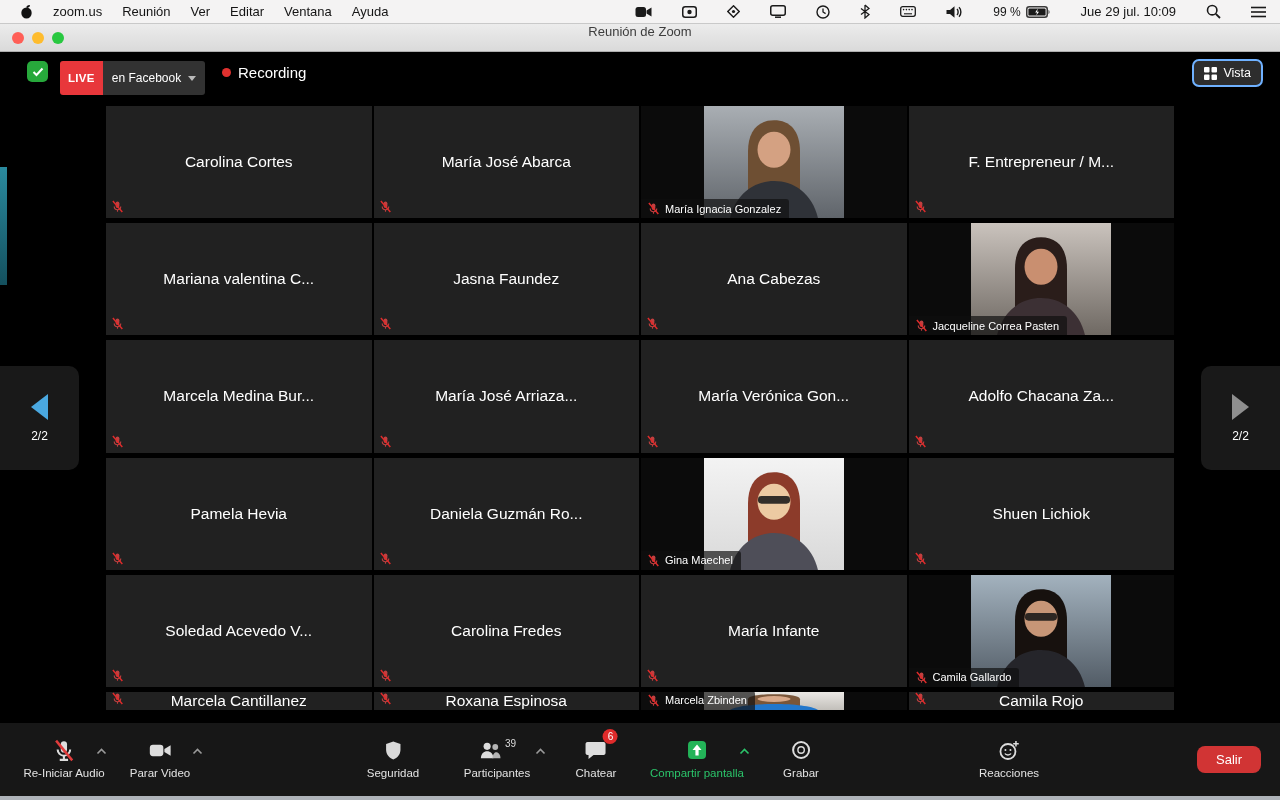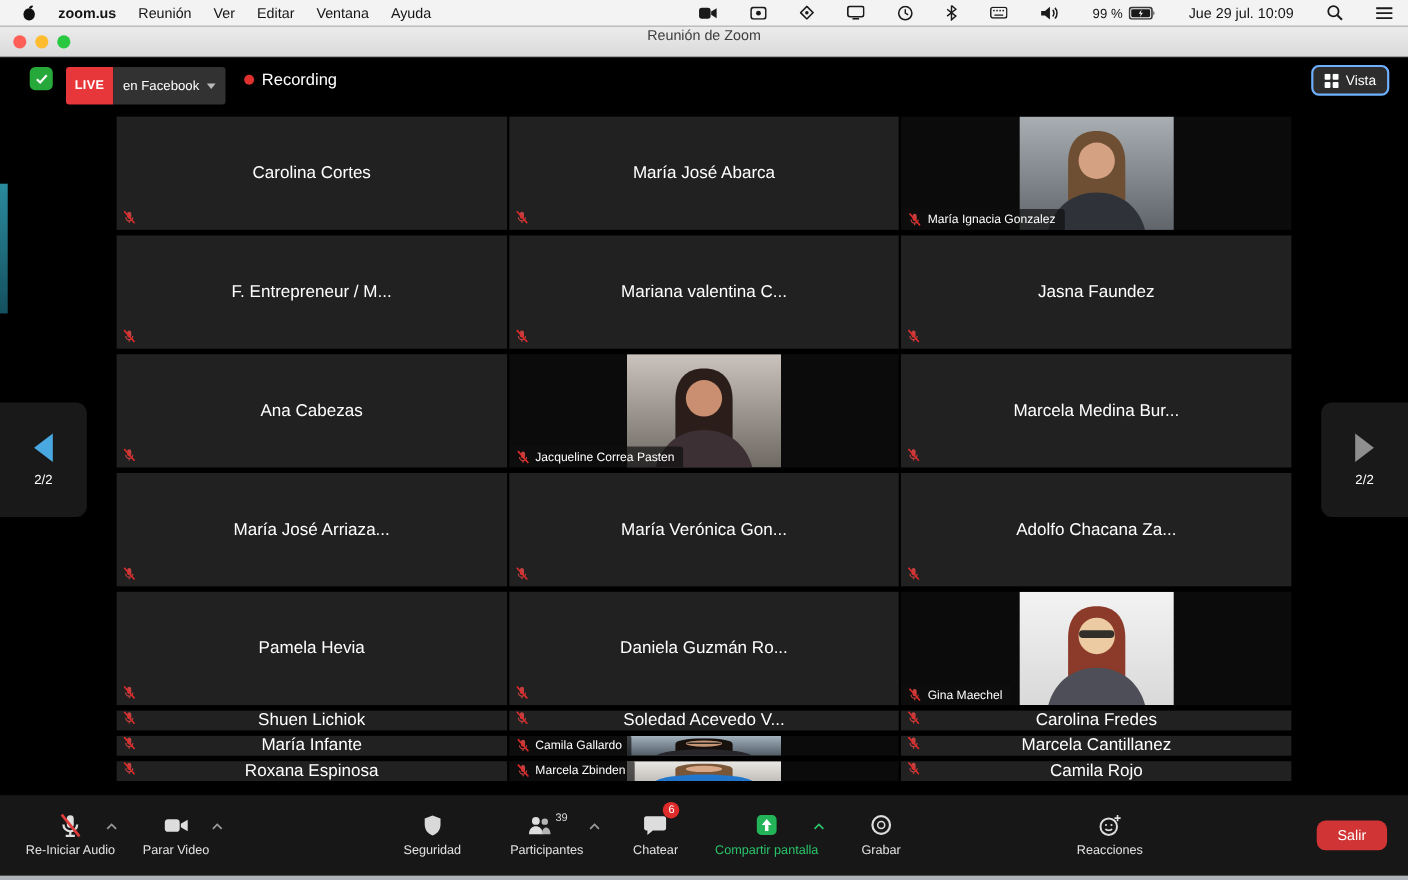--- a/index.html
+++ b/index.html
@@ -3,21 +3,21 @@
 <meta charset="utf-8">
 <style>
   *{margin:0;padding:0;box-sizing:border-box}
   html,body{width:1280px;height:800px;overflow:hidden}
   body{font-family:"Liberation Sans",sans-serif;background:#000;position:relative}
 
   
   .menubar{position:absolute;top:0;left:0;right:0;height:24px;background:#f4f3f3;display:flex;align-items:center;padding:0 10px;font-size:13px;color:#141414;z-index:40;border-bottom:1px solid #c9c9c9}
   .apple{display:flex;align-items:center;padding:0 10px;cursor:pointer}
   .menu-item{padding:0 10px;cursor:pointer;white-space:nowrap}
-  .menu-item.app{font-weight:bold}
+  .menu-item.app{font-weight:normal}
   .mb-right{margin-left:auto;display:flex;align-items:center;gap:30px;padding-right:4px}
   .mb-ico{display:flex;align-items:center;cursor:pointer}
   .battery-wrap{display:flex;align-items:center;gap:5px;font-size:12px;cursor:pointer}
   .mb-date{font-size:13px;white-space:nowrap;cursor:pointer}
 
   
   .titlebar{position:absolute;top:24px;left:0;right:0;height:28px;background:linear-gradient(#ececec,#dadada);border-bottom:1px solid #aeaeae;display:flex;align-items:flex-start;justify-content:center;font-size:13px;color:#3d3d3d;z-index:30}
   .lights{position:absolute;left:12px;top:8px;display:flex;gap:8px}
   .light{width:12px;height:12px;border-radius:50%;cursor:pointer}
   .light.red{background:#ff5f57}.light.yellow{background:#febc2e}.light.green{background:#28c840}
@@ -31,21 +31,21 @@
   .enc-badge{position:absolute;left:27px;top:61px;width:21px;height:21px;background:#27a83b;border-radius:5px;display:flex;align-items:center;justify-content:center;cursor:pointer;z-index:10}
   .live-pill{position:absolute;left:60px;top:61px;height:34px;display:flex;cursor:pointer;z-index:10}
   .live-seg{background:#e8373b;color:#fff;font-weight:bold;font-size:11.5px;padding:0 8px;display:flex;align-items:center;border-radius:3px 0 0 3px;letter-spacing:.3px}
   .fb-seg{background:#323232;color:#fff;font-size:12px;padding:0 9px;display:flex;align-items:center;gap:7px;border-radius:0 3px 3px 0}
   .caret-down{width:0;height:0;border-left:4px solid transparent;border-right:4px solid transparent;border-top:5px solid #b9b9b9;cursor:pointer}
   .rec{position:absolute;left:222px;top:64px;display:flex;align-items:center;gap:7px;color:#fff;font-size:15px;z-index:10}
   .rec-dot{width:9px;height:9px;border-radius:50%;background:#e0312f}
   .view-btn{position:absolute;right:17px;top:59px;height:28px;padding:0 10px;background:#2d2d2d;border:2px solid #6fb1ff;border-radius:7px;display:flex;align-items:center;gap:6px;color:#fff;font-size:12.5px;cursor:pointer;z-index:10}
 
   
-  .grid{position:absolute;left:106px;top:106px;width:1068px;height:609px;display:grid;grid-template-columns:repeat(3,1fr);grid-template-rows:repeat(5,1fr);column-gap:2px;row-gap:5px}
+  .grid{position:absolute;left:106px;top:106px;width:1068px;height:609px;display:grid;grid-template-columns:repeat(4,1fr);grid-template-rows:repeat(5,1fr);column-gap:2px;row-gap:5px}
   .tile{position:relative;background:#212121;display:flex;align-items:center;justify-content:center;overflow:hidden;cursor:pointer}
   .tile.has-video{background:#0b0b0b}
   .center-name{color:#fff;font-size:15.5px;white-space:nowrap;overflow:hidden;padding:0 10px}
   .video{position:absolute;top:0;bottom:0;left:50%;transform:translateX(-50%);width:140px}
   .person{width:100%;height:100%;display:block}
   .badge{position:absolute;left:0;bottom:0;display:flex;align-items:center;gap:5px;padding:3px 8px 3px 6px;background:rgba(15,15,15,.68);border-radius:0 3px 0 0;z-index:2}
   .badge.bare{background:transparent;left:5px;bottom:5px;padding:0}
   .label-name{color:#fff;font-size:11px;white-space:nowrap}
 
   

